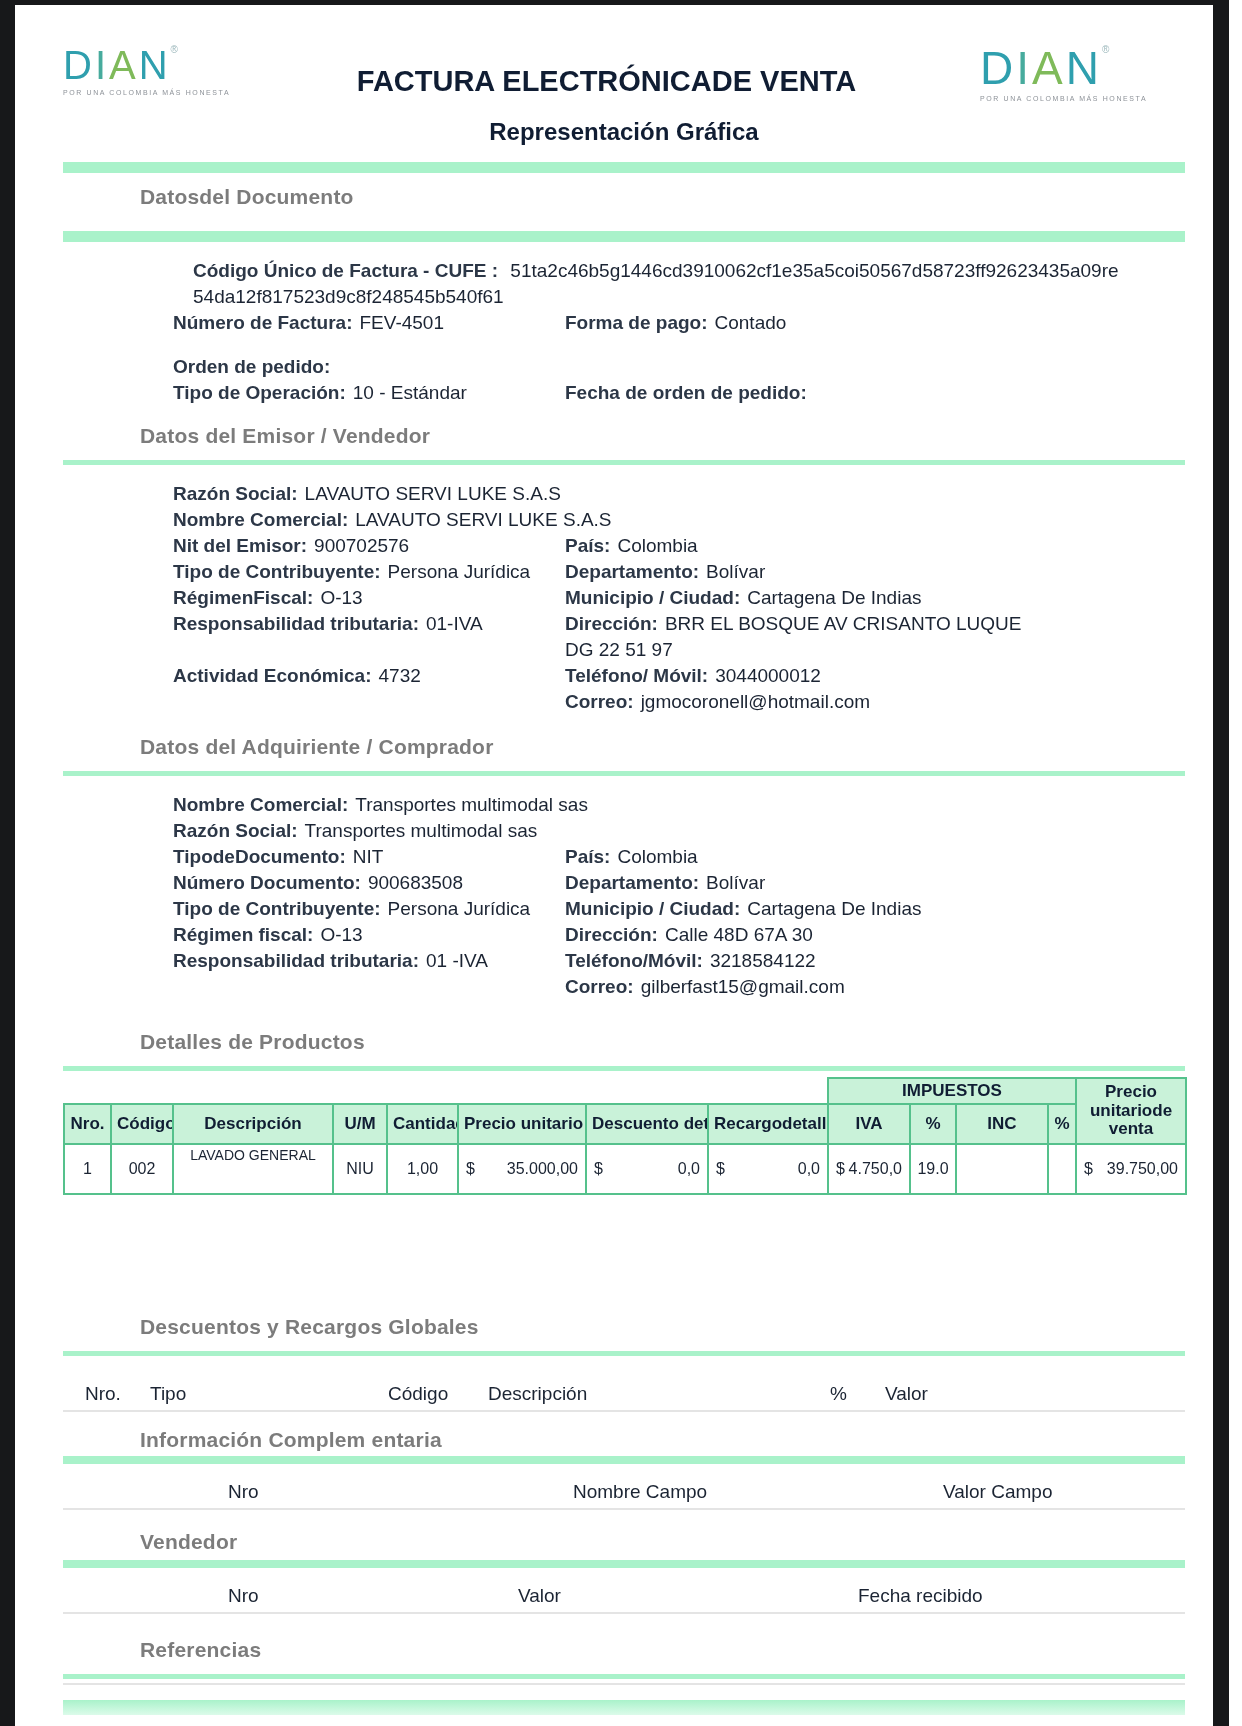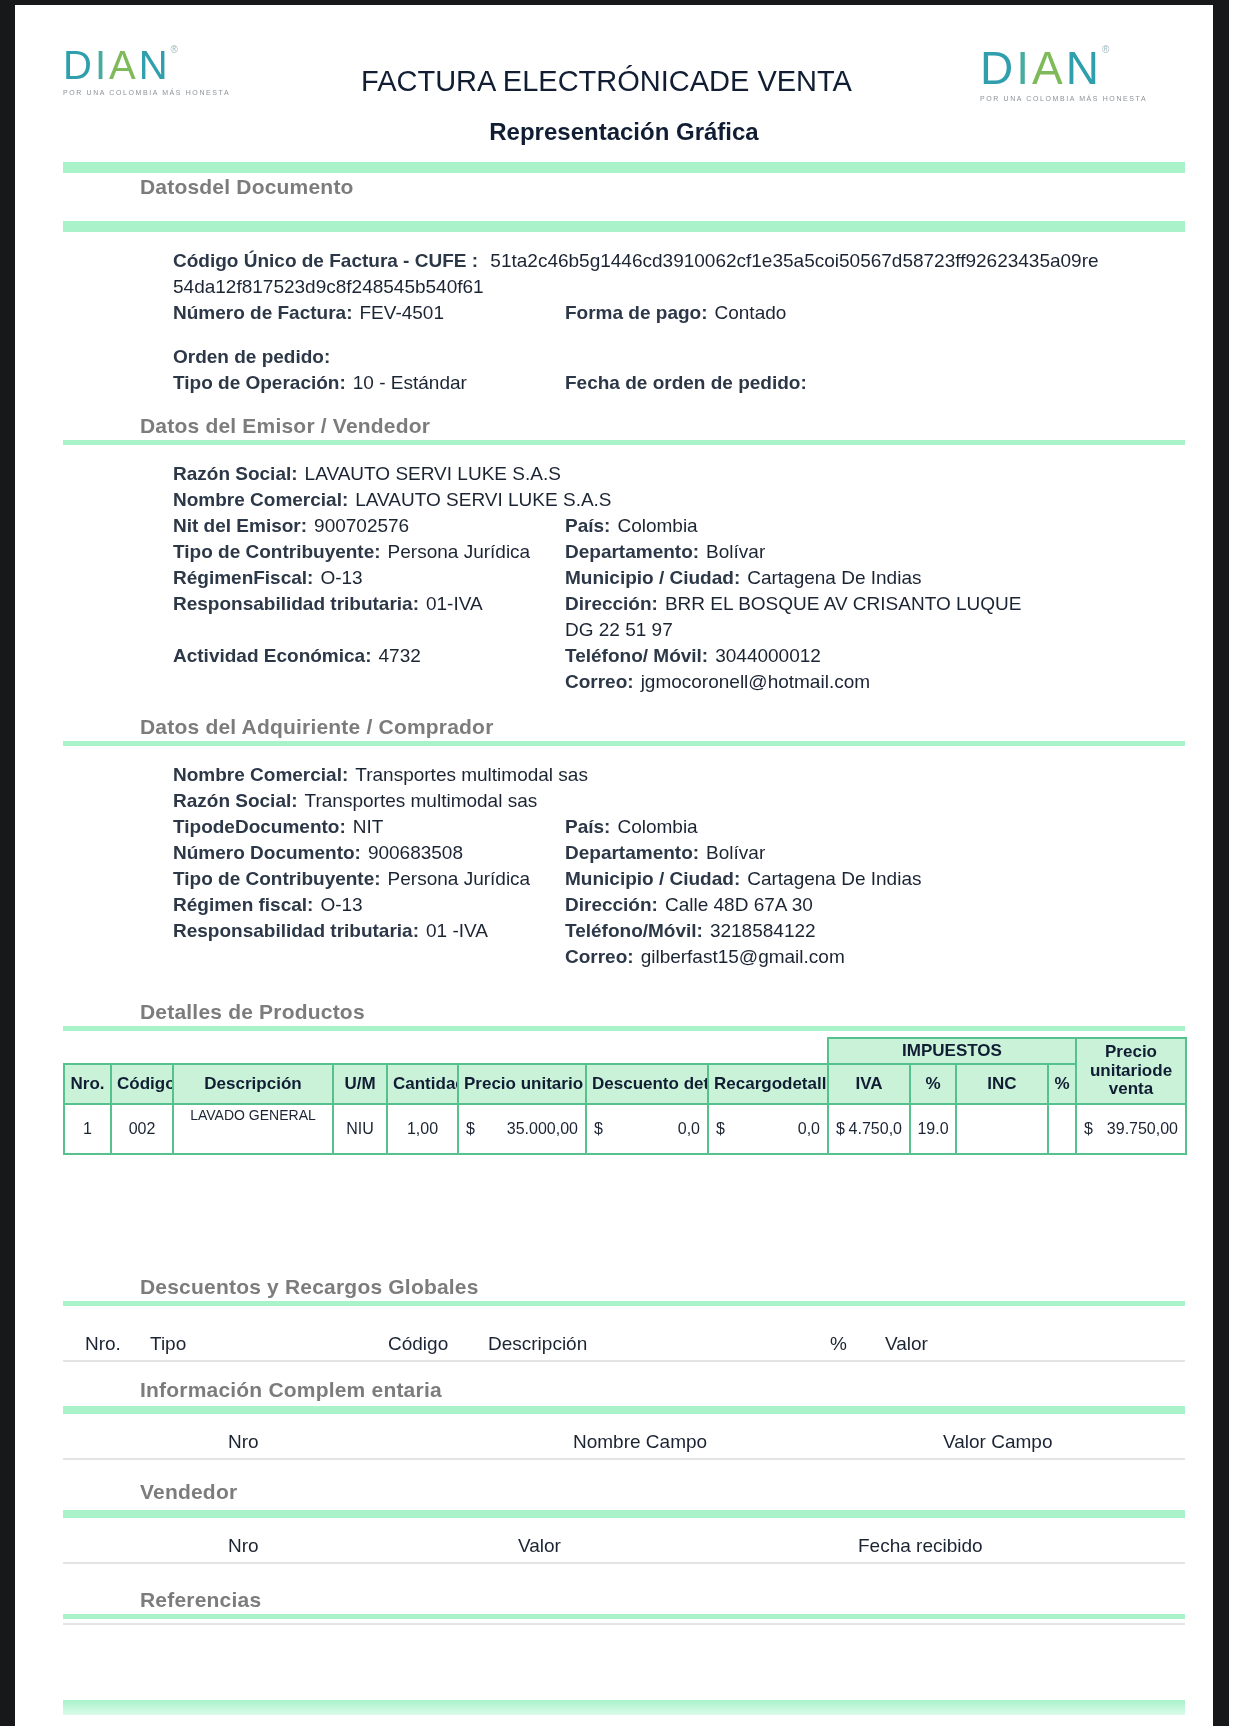--- a/index.html
+++ b/index.html
@@ -18,41 +18,41 @@
   .logo{ width:200px; }
   .logo.right{ width:235px; padding-left:30px; }
   .logo-word{ font-weight:400; letter-spacing:3px; line-height:1; white-space:nowrap; }
   .logo.left .logo-word{ font-size:40px; }
   .logo.right .logo-word{ font-size:46px; }
   .lg-d,.lg-n{ color:var(--logo-teal,#2f9fae); }
   .lg-i{ color:#47ab9d; }
   .lg-a{ color:var(--logo-green,#7fba5a); }
   .lg-reg{ font-size:10px; color:#9bb7bb; vertical-align:top; }
   .logo-tagline{ font-size:7px; letter-spacing:1.6px; color:#8d9298; margin-top:4px; white-space:nowrap; }
-  .title{ flex:1; text-align:center; font-weight:normal; font-size:29px; color:var(--title,#101d33); padding-top:20px; }
+  .title{ flex:1; text-align:center; font-weight:bold; font-size:29px; color:var(--title,#101d33); padding-top:20px; }
   .subtitle{ text-align:center; font-weight:bold; font-size:24px; color:var(--title,#101d33); margin-top:16px; }
 
   
   .bar-thick{ height:11px; background:var(--bar-green,#a9f2ca); }
   .bar-mid{ height:8px; background:var(--bar-green,#a9f2ca); }
   .bar-thin{ height:5px; background:var(--bar-green,#a9f2ca); }
   .hairline{ height:2px; background:var(--hairline,#e4e4e4); }
 
   
   .section-title{ font-size:21px; font-weight:bold; color:var(--section-title,#7c7c7c); padding-left:77px; letter-spacing:0.2px; }
 
   
   .fields{ padding-left:110px; font-size:19px; }
   .frow{ display:flex; }
   .fcell{ line-height:26px; }
   .fl{ width:392px; flex:none; }
   .fr{ flex:1; max-width:480px; }
   .lbl{ font-weight:bold; color:var(--label,#2c3747); margin-right:7px; }
   .val{ color:var(--text,#1b2433); }
-  .cufe-wrap{ line-height:26px; }
+  .cufe-wrap{ line-height:26px;margin-left:20px; }
 
   
   table.prod{ border-collapse:collapse; table-layout:fixed; width:1122px; font-size:16px; }
   .prod th,.prod td{ border:2px solid var(--table-border,#55c18c); padding:2px 5px; overflow:hidden; }
   .prod th{ background:var(--table-header-bg,#c9f2d9); color:var(--title,#101d33); font-weight:bold; font-size:17px; white-space:nowrap; text-align:center; }
   .prod td{ text-align:center; color:var(--text,#1b2433); }
   .prod .nb{ border:none; background:transparent; }
   .prod tr.grp{ height:24px; }
   .prod tr.cols{ height:40px; }
   .prod tr.data{ height:50px; }
@@ -66,21 +66,21 @@
   .cols-row{ display:grid; font-size:19px; color:var(--text,#1b2433); line-height:24px; }
   .cols-descuentos{ grid-template-columns:65px 238px 100px 342px 55px auto; padding-left:22px; }
   .cols-info{ grid-template-columns:345px 370px auto; padding-left:165px; }
   .cols-anticipos{ grid-template-columns:290px 340px auto; padding-left:165px; }
   .cols-referencias{ grid-template-columns:415px 280px auto; padding-left:120px; }
 
   .bottom-bar{ position:absolute; left:48px; top:1695px; width:1122px; height:15px;
     background:linear-gradient(180deg, var(--bar-green,#a9f2ca) 0%, #dcfbea 100%); }
 
   
-  .mt2{margin-top:2px}.mt4{margin-top:4px}.mt6{margin-top:6px}.mt16{margin-top:16px}
+  .mt2{margin-top:12px}.mt4{margin-top:4px}.mt6{margin-top:6px}.mt16{margin-top:16px}
   .mt18{margin-top:18px}.mt20{margin-top:20px}.mt22{margin-top:22px}.mt24{margin-top:24px}
   .mt26{margin-top:26px}.mt30{margin-top:30px}.mt120{margin-top:120px}
   .gap18{height:18px}
 </style>
 </head>
 <body>
 
 <div class="page">
   <div class="content">
 

